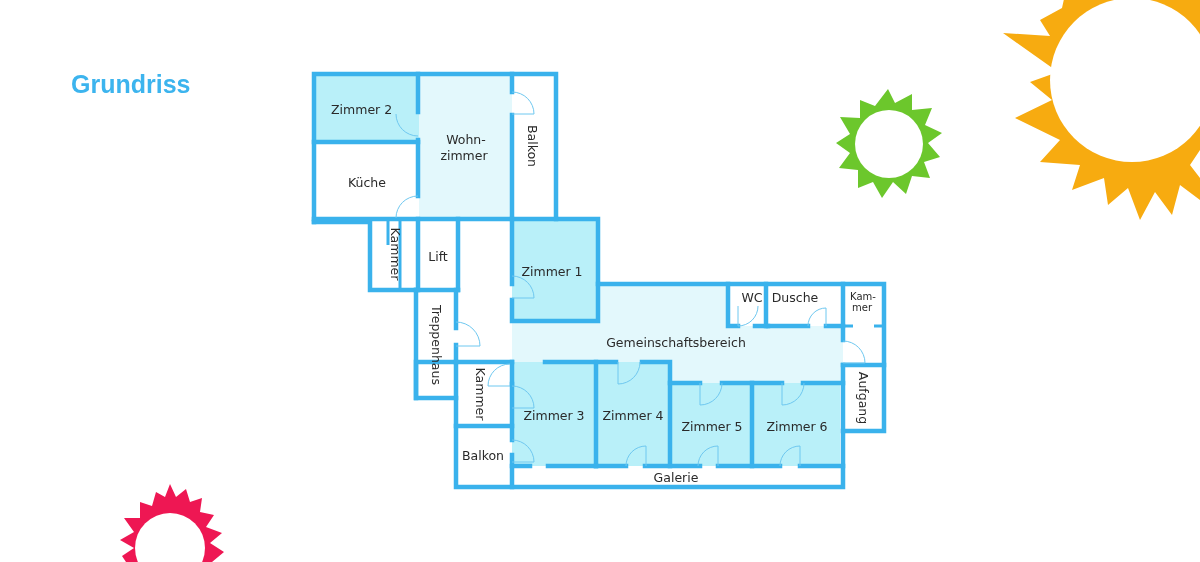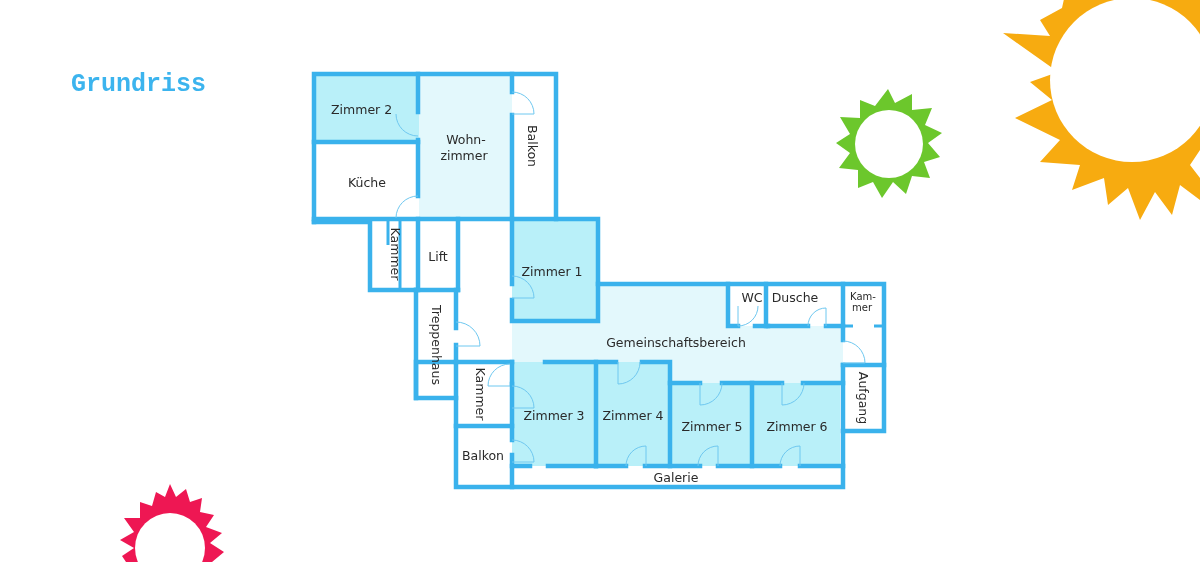--- a/index.html
+++ b/index.html
@@ -3,21 +3,21 @@
   <meta charset="utf-8">
   <style>
     html, body { margin: 0; padding: 0; }
     body {
       width: 1200px; height: 562px; overflow: hidden;
       background: #ffffff; position: relative;
       font-family: "DejaVu Sans", sans-serif;
     }
     .title {
       position: absolute; left: 71px; top: 70px;
-      font-family: Liberation Mono, monospace;
+      font-family: Liberation Sans, sans-serif;
       font-weight: bold; font-size: 25px; color: #3cb4ee;
       letter-spacing: 0px;
     }
     svg { position: absolute; left: 0; top: 0; }
     .lbl { font-family: "DejaVu Sans", sans-serif; font-size: 12.5px; fill: #2a2a2a; }
     .lbl-sm { font-family: "DejaVu Sans", sans-serif; font-size: 10px; fill: #2a2a2a; }
     .wall { fill: none; stroke: #3ab2ec; stroke-width: 4.5; stroke-linecap: square; }
     .wall-thin { fill: none; stroke: #3ab2ec; stroke-width: 3; }
     .door { fill: none; stroke: #6fc8f0; stroke-width: 1; }
   </style>

